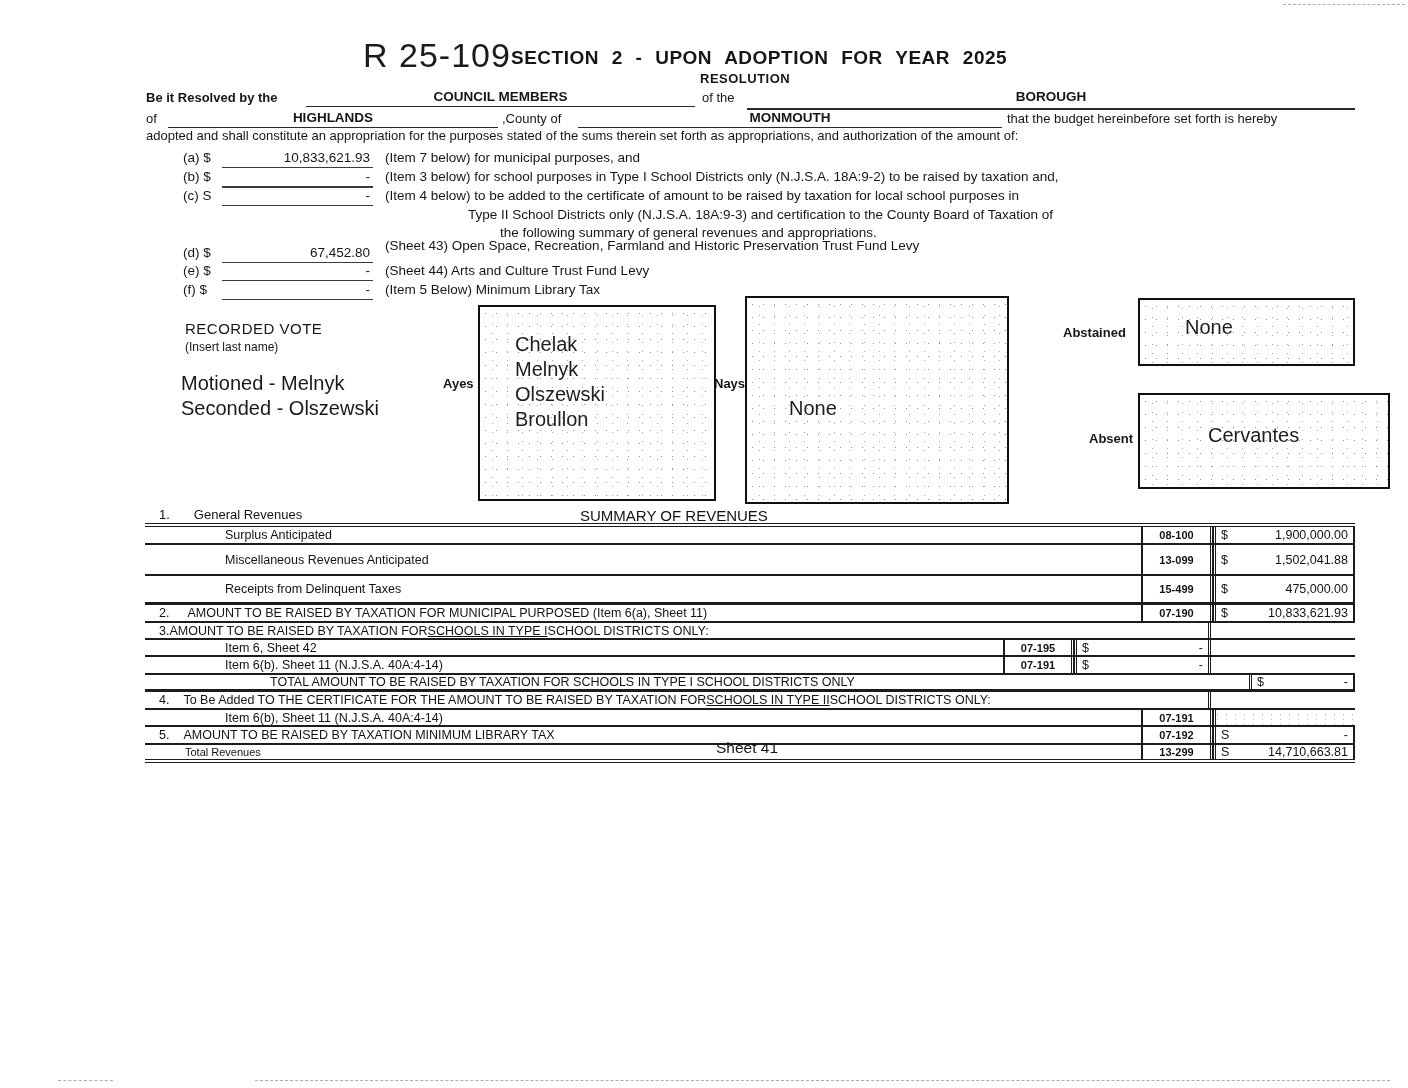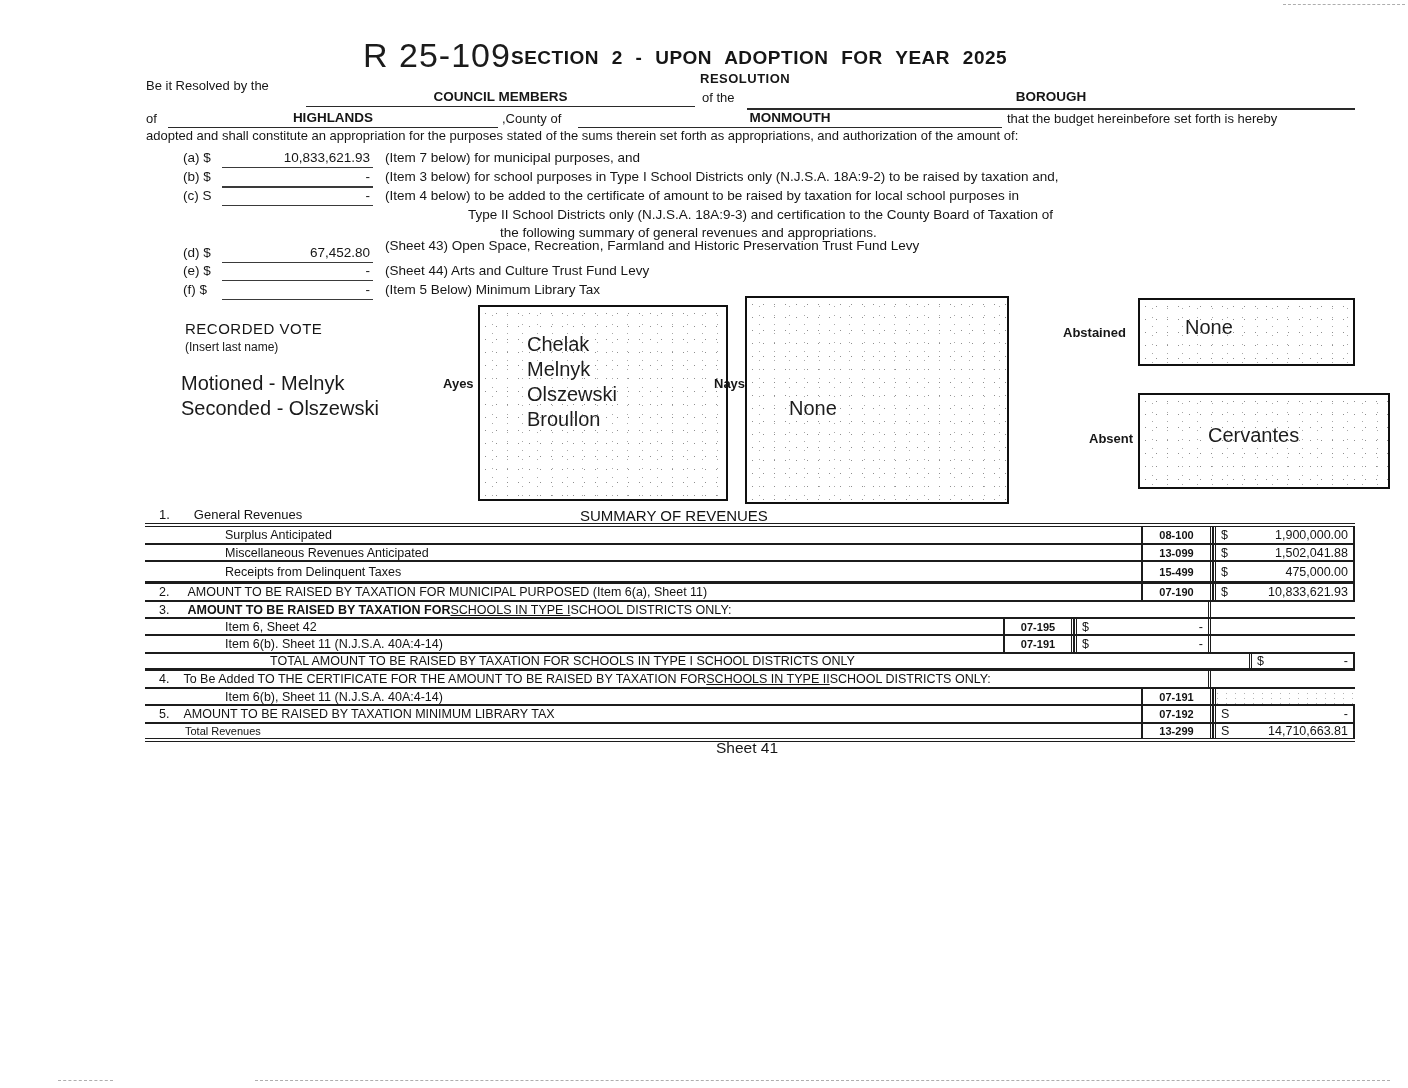--- a/index.html
+++ b/index.html
@@ -48,21 +48,21 @@
 <div class="page">
 
   <div class="artifact" style="left:1283px;top:4px;width:122px;"></div>
   <div class="artifact" style="left:255px;top:1080px;width:1135px;"></div>
   <div class="artifact" style="left:58px;top:1080px;width:55px;"></div>
 
   <div class="abs res-num" style="left:363px;top:36px;">R 25-109</div>
   <div class="abs sec-title" style="left:511px;top:47px;">SECTION 2 - UPON ADOPTION FOR YEAR 2025</div>
   <div class="abs res-label" style="left:700px;top:71px;">RESOLUTION</div>
 
-  <div class="abs t13" style="left:146px;top:78px;">Be it Resolved by the</div>
+  <div class="abs t13" style="left:146px;top:90px;font-weight:bold;">Be it Resolved by the</div>
   <div class="abs blank" style="left:306px;top:89px;width:389px;height:17px;">COUNCIL MEMBERS</div>
   <div class="abs t13" style="left:702px;top:90px;">of the</div>
   <div class="abs blank" style="left:747px;top:89px;width:608px;height:19px;border-bottom-width:2.4px;">BOROUGH</div>
 
   <div class="abs t13" style="left:146px;top:111px;">of</div>
   <div class="abs blank" style="left:168px;top:110px;width:330px;height:17px;">HIGHLANDS</div>
   <div class="abs t13" style="left:502px;top:111px;">,County of</div>
   <div class="abs blank" style="left:578px;top:110px;width:424px;height:17px;">MONMOUTH</div>
   <div class="abs t13" style="left:1007px;top:111px;">that the budget hereinbefore set forth is hereby</div>
 
@@ -94,21 +94,21 @@
   <span class="abs t135" style="left:183px;top:282px;">(f)  $</span>
   <span class="abs amt-val" style="left:222px;top:282px;">-</span>
   <span class="abs t135" style="left:385px;top:282px;">(Item 5 Below) Minimum Library Tax</span>
 
   <div class="abs b" style="left:185px;top:320px;font-size:15px;letter-spacing:.5px;">RECORDED  VOTE</div>
   <div class="abs" style="left:185px;top:340px;font-size:12px;">(Insert last name)</div>
   <div class="abs hand" style="left:181px;top:372px;">Motioned - Melnyk</div>
   <div class="abs hand" style="left:181px;top:397px;">Seconded - Olszewski</div>
 
   <div class="abs vlabel" style="left:443px;top:376px;">Ayes</div>
-  <div class="vbox" style="left:478px;top:305px;width:234px;height:192px;padding-left:12px;">
+  <div class="vbox" style="left:478px;top:305px;width:234px;height:192px;">
     <div style="padding:25px 0 0 35px;">
       <div class="vname">Chelak</div>
       <div class="vname">Melnyk</div>
       <div class="vname">Olszewski</div>
       <div class="vname">Broullon</div>
     </div>
   </div>
 
   <div class="abs vlabel" style="left:714px;top:376px;">Nays</div>
   <div class="vbox" style="left:745px;top:296px;width:260px;height:204px;">
@@ -137,30 +137,30 @@
 
     <div class="srow" style="height:18px;">
       <div class="cell c-sub" style="width:996px;">Surplus Anticipated</div>
       <div class="cell c-code">08-100</div>
       <div class="cell c-right edge">
         <div class="cell c-cur">$</div>
         <div class="cell c-amt">1,900,000.00</div>
       </div>
     </div>
 
-    <div class="srow" style="height:17px;">
+    <div class="srow" style="height:31px;">
       <div class="cell c-sub" style="width:996px;">Miscellaneous Revenues Anticipated</div>
       <div class="cell c-code">13-099</div>
       <div class="cell c-right edge">
         <div class="cell c-cur">$</div>
         <div class="cell c-amt">1,502,041.88</div>
       </div>
     </div>
 
-    <div class="srow" style="height:22px;border-bottom-width:3px;">
+    <div class="srow" style="height:29px;border-bottom-width:3px;">
       <div class="cell c-sub" style="width:996px;">Receipts from Delinquent Taxes</div>
       <div class="cell c-code">15-499</div>
       <div class="cell c-right edge">
         <div class="cell c-cur">$</div>
         <div class="cell c-amt">475,000.00</div>
       </div>
     </div>
 
     <div class="srow" style="height:18px;">
       <div class="cell c-desc" style="width:996px;">
@@ -170,21 +170,21 @@
       <div class="cell c-code">07-190</div>
       <div class="cell c-right edge">
         <div class="cell c-cur">$</div>
         <div class="cell c-amt">10,833,621.93</div>
       </div>
     </div>
 
     <div class="srow" style="height:17px;">
       <div class="cell c-desc" style="width:1063px;">
         <span>3.</span>
-        <span style="margin-left:18px;font-weight:bold;">AMOUNT  TO  BE  RAISED  BY  TAXATION  FOR  </span>
+        <span style="">AMOUNT  TO  BE  RAISED  BY  TAXATION  FOR  </span>
         <span class="u">SCHOOLS  IN  TYPE  I</span>
         <span>  SCHOOL  DISTRICTS  ONLY:</span>
       </div>
       <div class="cell c-right"></div>
     </div>
 
     <div class="srow" style="height:17px;">
       <div class="cell c-sub" style="width:858px;">Item  6,  Sheet  42</div>
       <div class="cell c-code" style="width:71px;">07-195</div>
       <div class="cell" style="width:134px;border-left:3px double #1c1c1c;">

